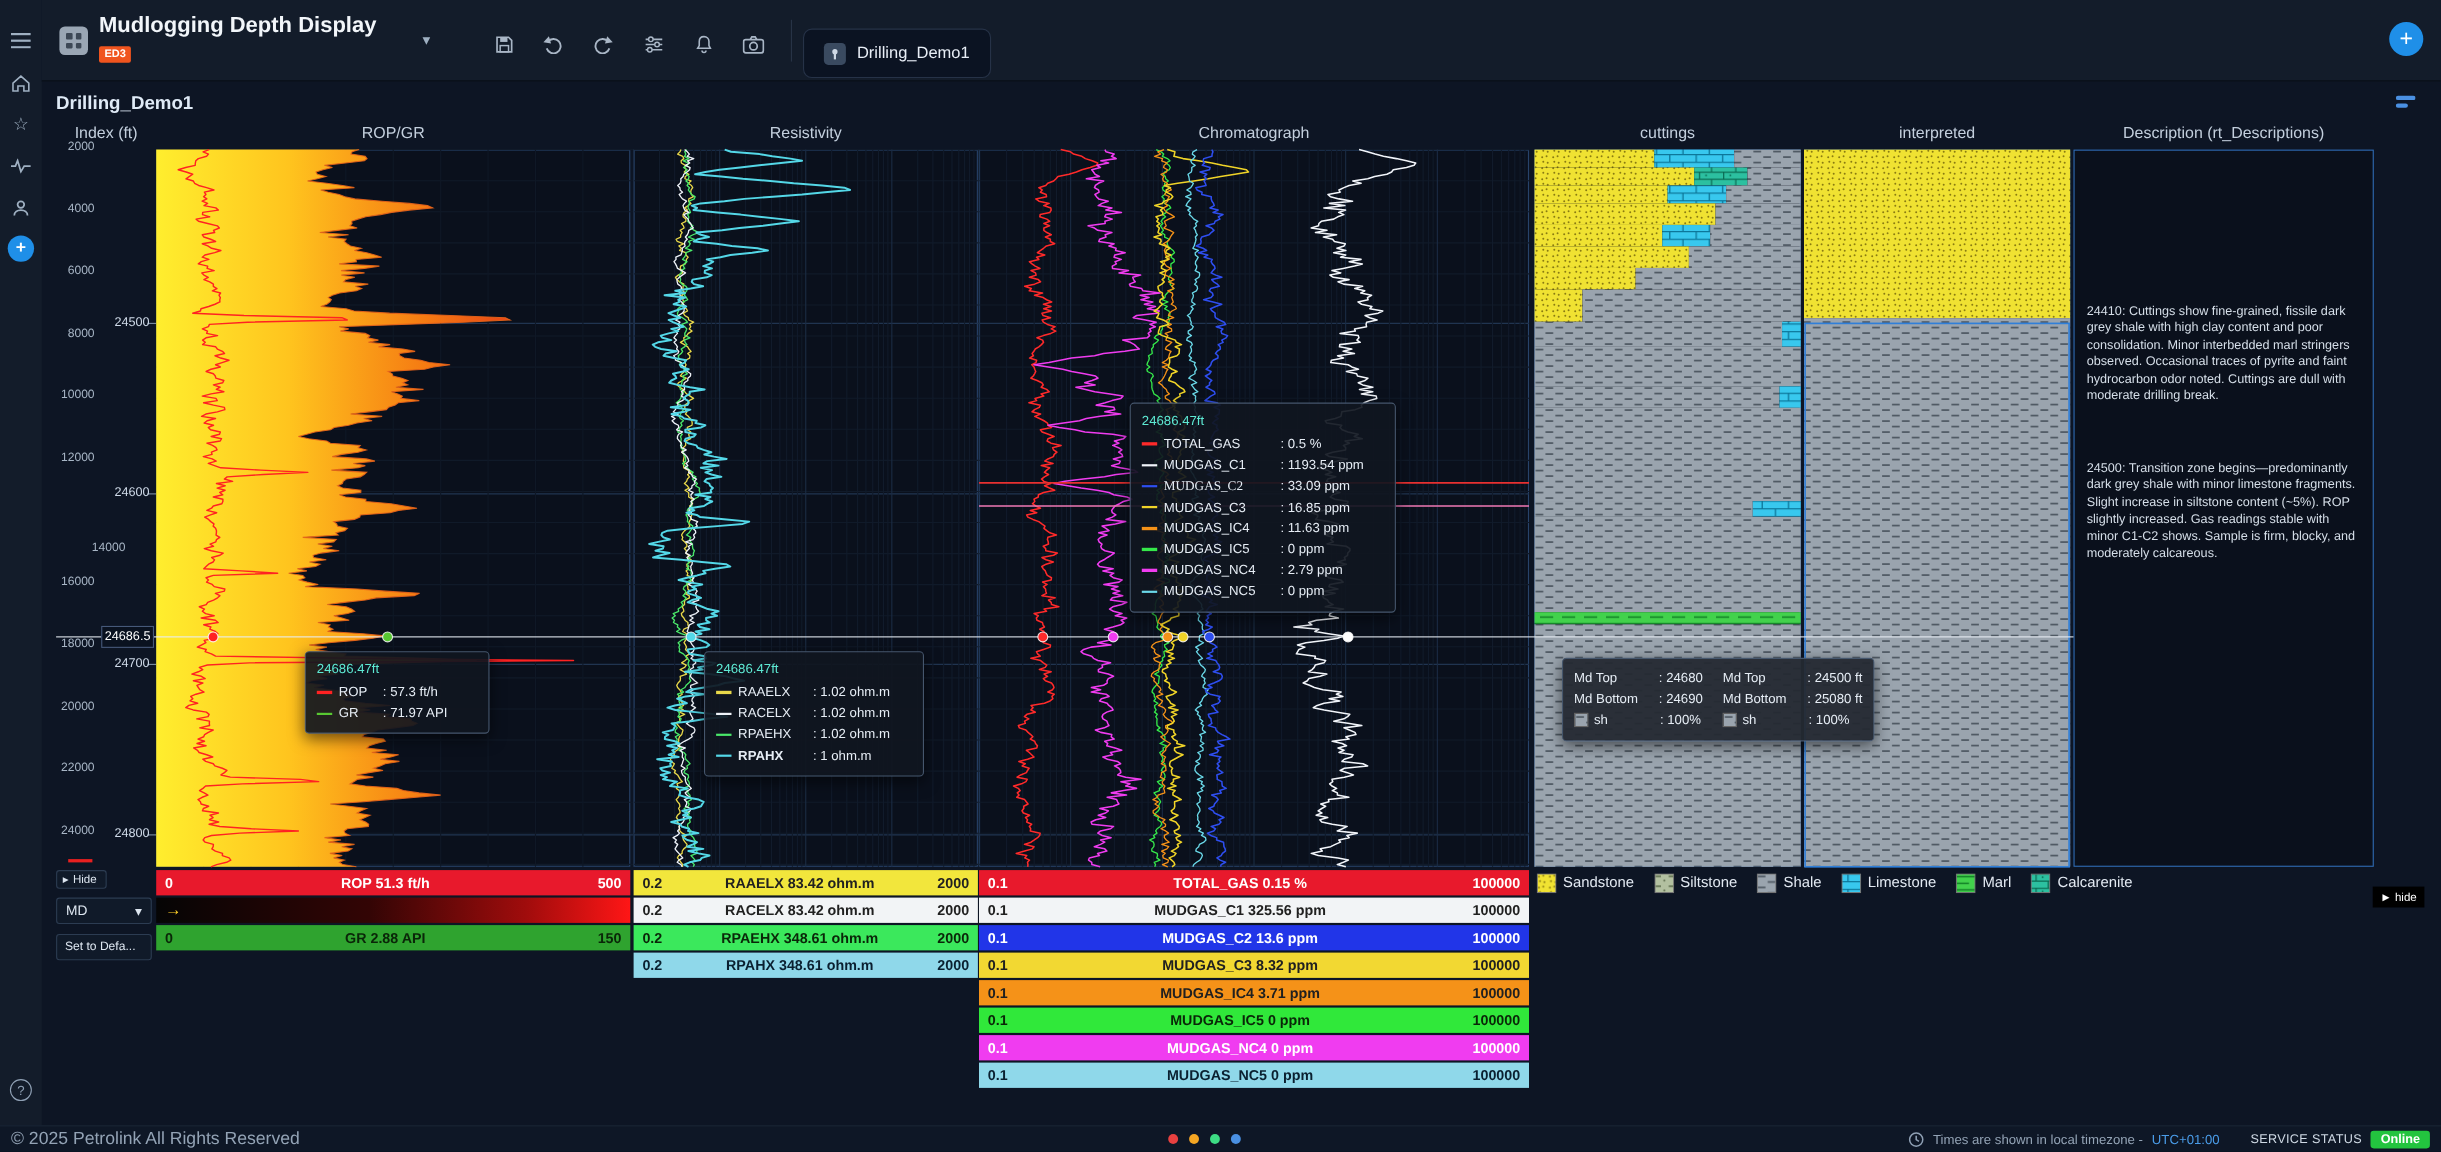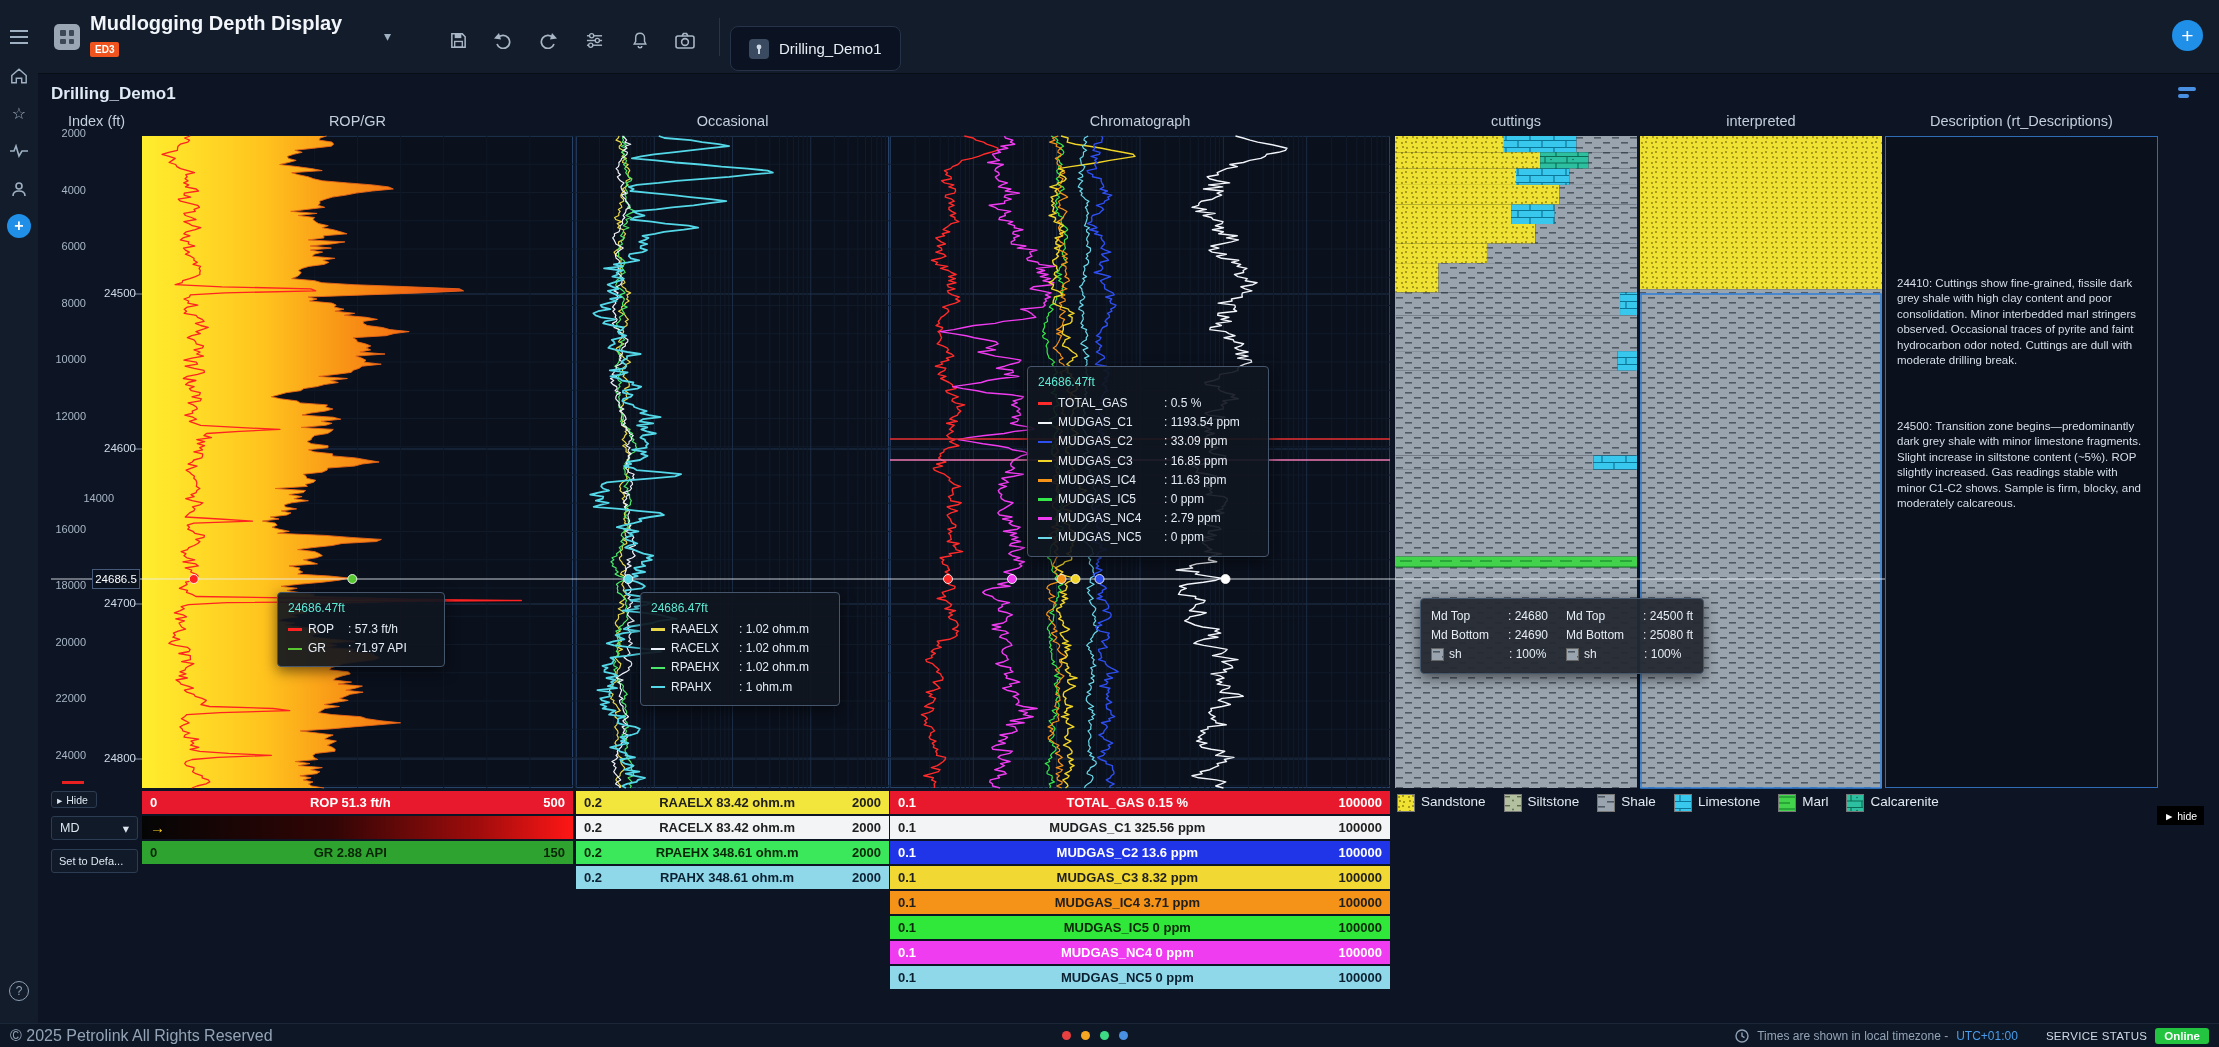--- a/index.html
+++ b/index.html
@@ -175,21 +175,21 @@
   <div id="page-title">Drilling_Demo1</div>
   <div id="panel-toggle">
     <svg class="ic" width="18" height="13" viewBox="0 0 18 13">
         <rect x="0" y="1" width="18" height="4" rx="2" fill="#4a90e2"></rect>
         <rect x="0" y="8" width="11" height="4" rx="2" fill="#4a90e2"></rect>
       </svg>
   </div>
   <div id="headers">
       <div class="thead" style="left: 51px; width: 91px;">Index (ft)</div>
       <div class="thead" style="left: 142px; width: 431px;">ROP/GR</div>
-      <div class="thead" style="left: 576px; width: 313px;">Occasional</div>
+      <div class="thead" style="left: 576px; width: 313px;">Resistivity</div>
       <div class="thead" style="left: 890px; width: 500px;">Chromatograph</div>
       <div class="thead" style="left: 1395px; width: 242px;">cuttings</div>
       <div class="thead" style="left: 1640px; width: 242px;">interpreted</div>
       <div class="thead" style="left: 1885px; width: 273px;">Description (rt_Descriptions)</div>
     </div>
 
   <svg id="chart-svg" width="2219" height="1047">
       <defs>
         <pattern id="pat-sandstone" width="10" height="10" patternUnits="userSpaceOnUse">
           <rect width="10" height="10" fill="#f0e232"></rect>
@@ -474,39 +474,39 @@
           <span class="tt-lbl" style="min-width: 62px;">RACELX</span>
           <span class="tt-val">: 1.02 ohm.m</span>
         </div>
         <div class="tt-row">
           <span class="tt-sw" style="background: rgb(74, 232, 106);"></span>
           <span class="tt-lbl" style="min-width: 62px;">RPAEHX</span>
           <span class="tt-val">: 1.02 ohm.m</span>
         </div>
         <div class="tt-row">
           <span class="tt-sw" style="background: rgb(84, 216, 232);"></span>
-          <span class="tt-lbl" style="min-width: 62px;">RPAHX</span>
+          <span class="tt-lbl" style="min-width: 62px; font-weight: bold;">RPAHX</span>
           <span class="tt-val">: 1 ohm.m</span>
         </div>
       </div>
       <div class="tt" style="left: 1027px; top: 366px; width: 242px;">
         <div class="tt-h">24686.47ft</div>
         <div class="tt-row">
           <span class="tt-sw" style="background: rgb(255, 42, 42);"></span>
           <span class="tt-lbl" style="min-width: 100px;">TOTAL_GAS</span>
           <span class="tt-val">: 0.5 %</span>
         </div>
         <div class="tt-row">
           <span class="tt-sw" style="background: rgb(242, 245, 250);"></span>
           <span class="tt-lbl" style="min-width: 100px;">MUDGAS_C1</span>
           <span class="tt-val">: 1193.54 ppm</span>
         </div>
         <div class="tt-row">
           <span class="tt-sw" style="background: rgb(46, 78, 240);"></span>
-          <span class="tt-lbl" style="min-width: 100px;">MUDGAS_C2</span>
+          <span class="tt-lbl" style="min-width: 100px; font-family: Liberation Serif, serif;">MUDGAS_C2</span>
           <span class="tt-val">: 33.09 ppm</span>
         </div>
         <div class="tt-row">
           <span class="tt-sw" style="background: rgb(240, 212, 40);"></span>
           <span class="tt-lbl" style="min-width: 100px;">MUDGAS_C3</span>
           <span class="tt-val">: 16.85 ppm</span>
         </div>
         <div class="tt-row">
           <span class="tt-sw" style="background: rgb(245, 146, 24);"></span>
           <span class="tt-lbl" style="min-width: 100px;">MUDGAS_IC4</span>

